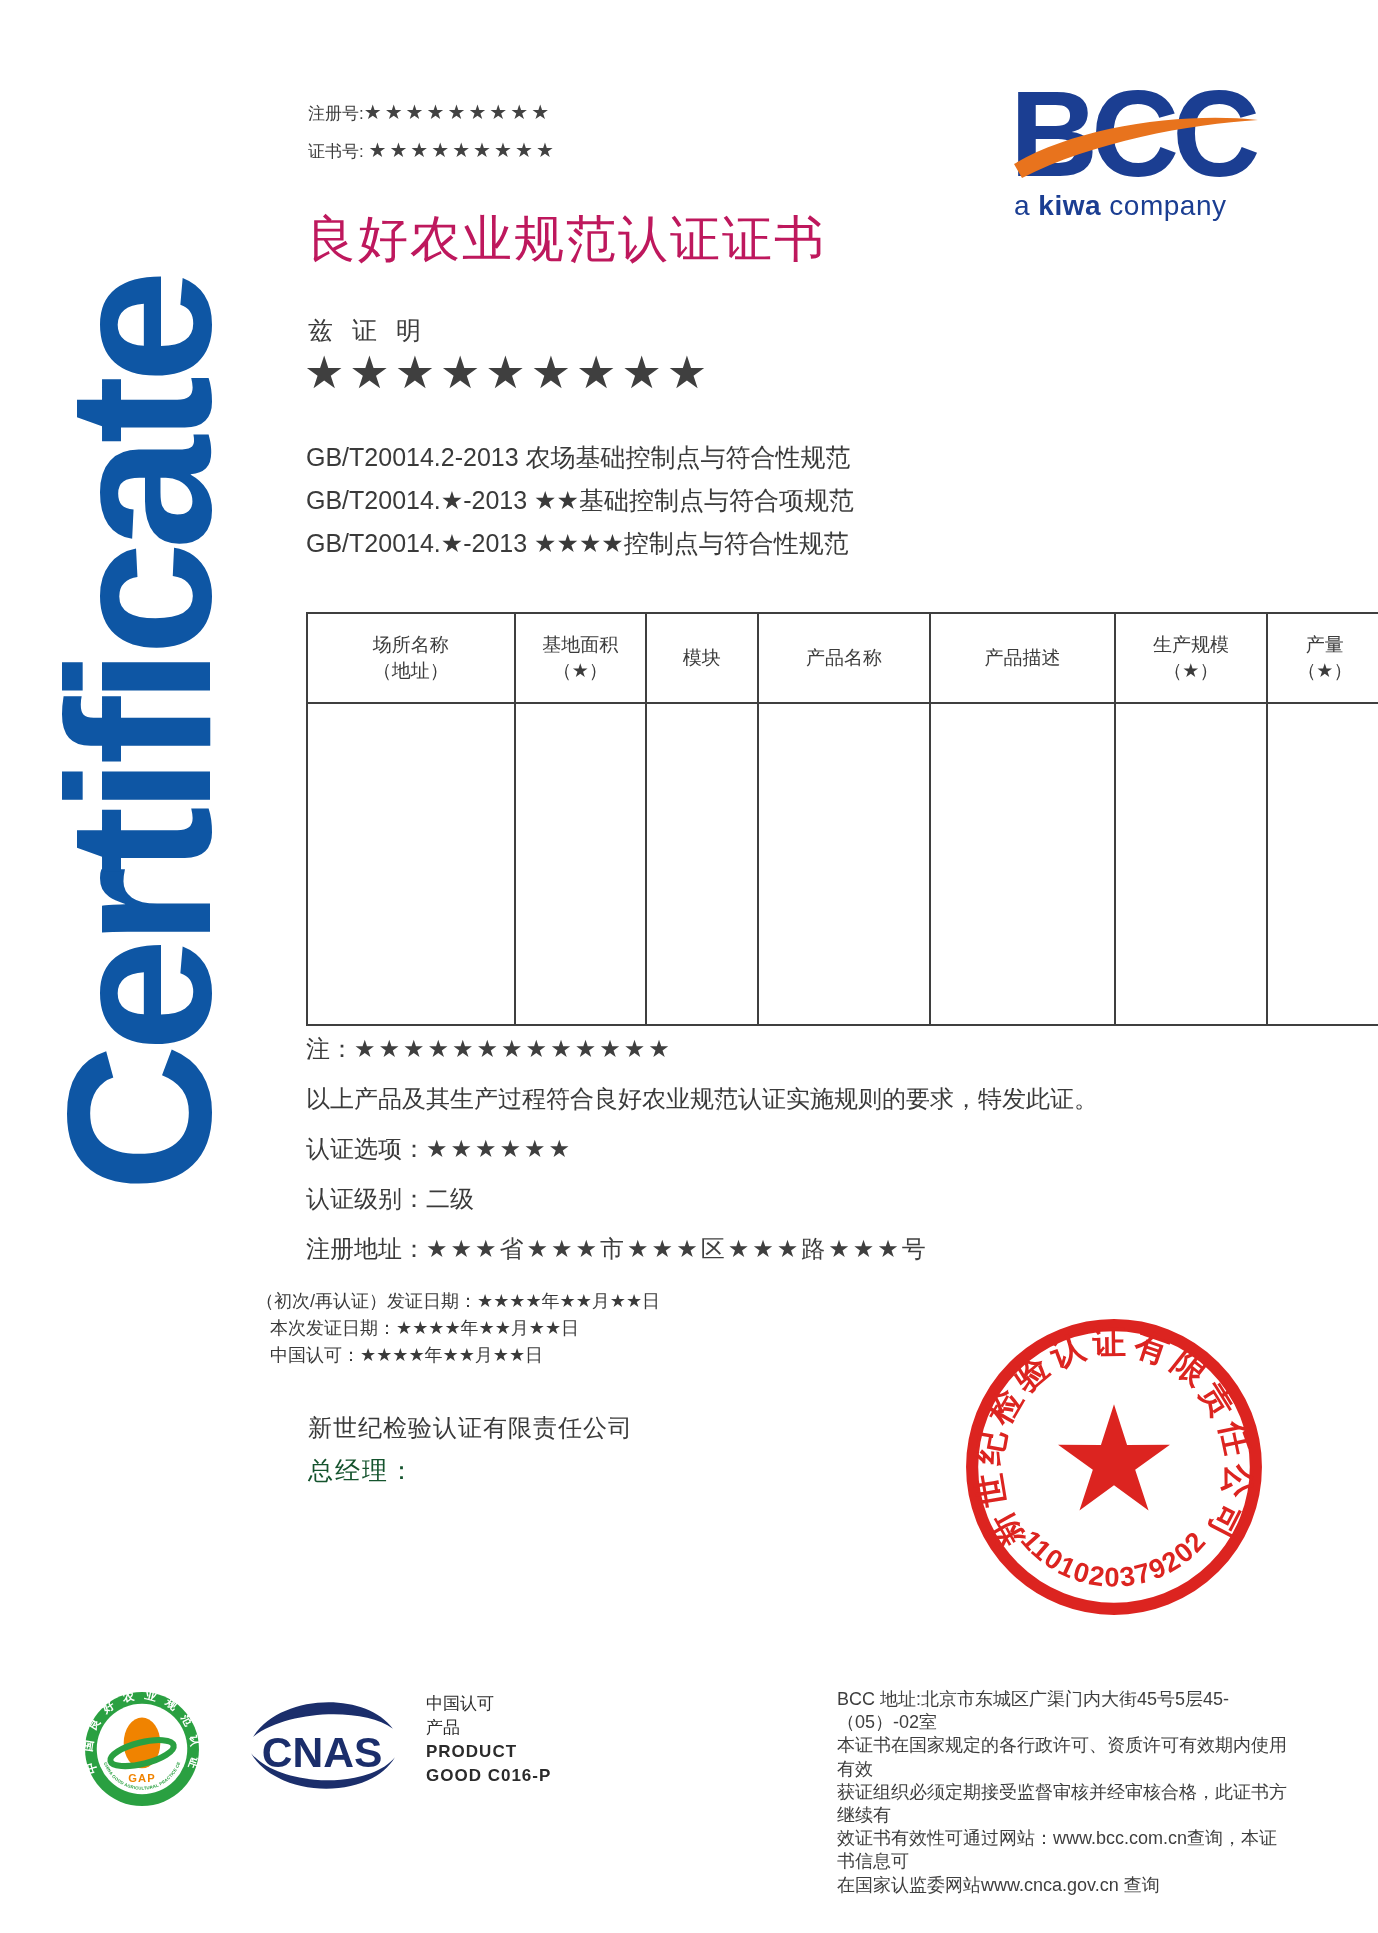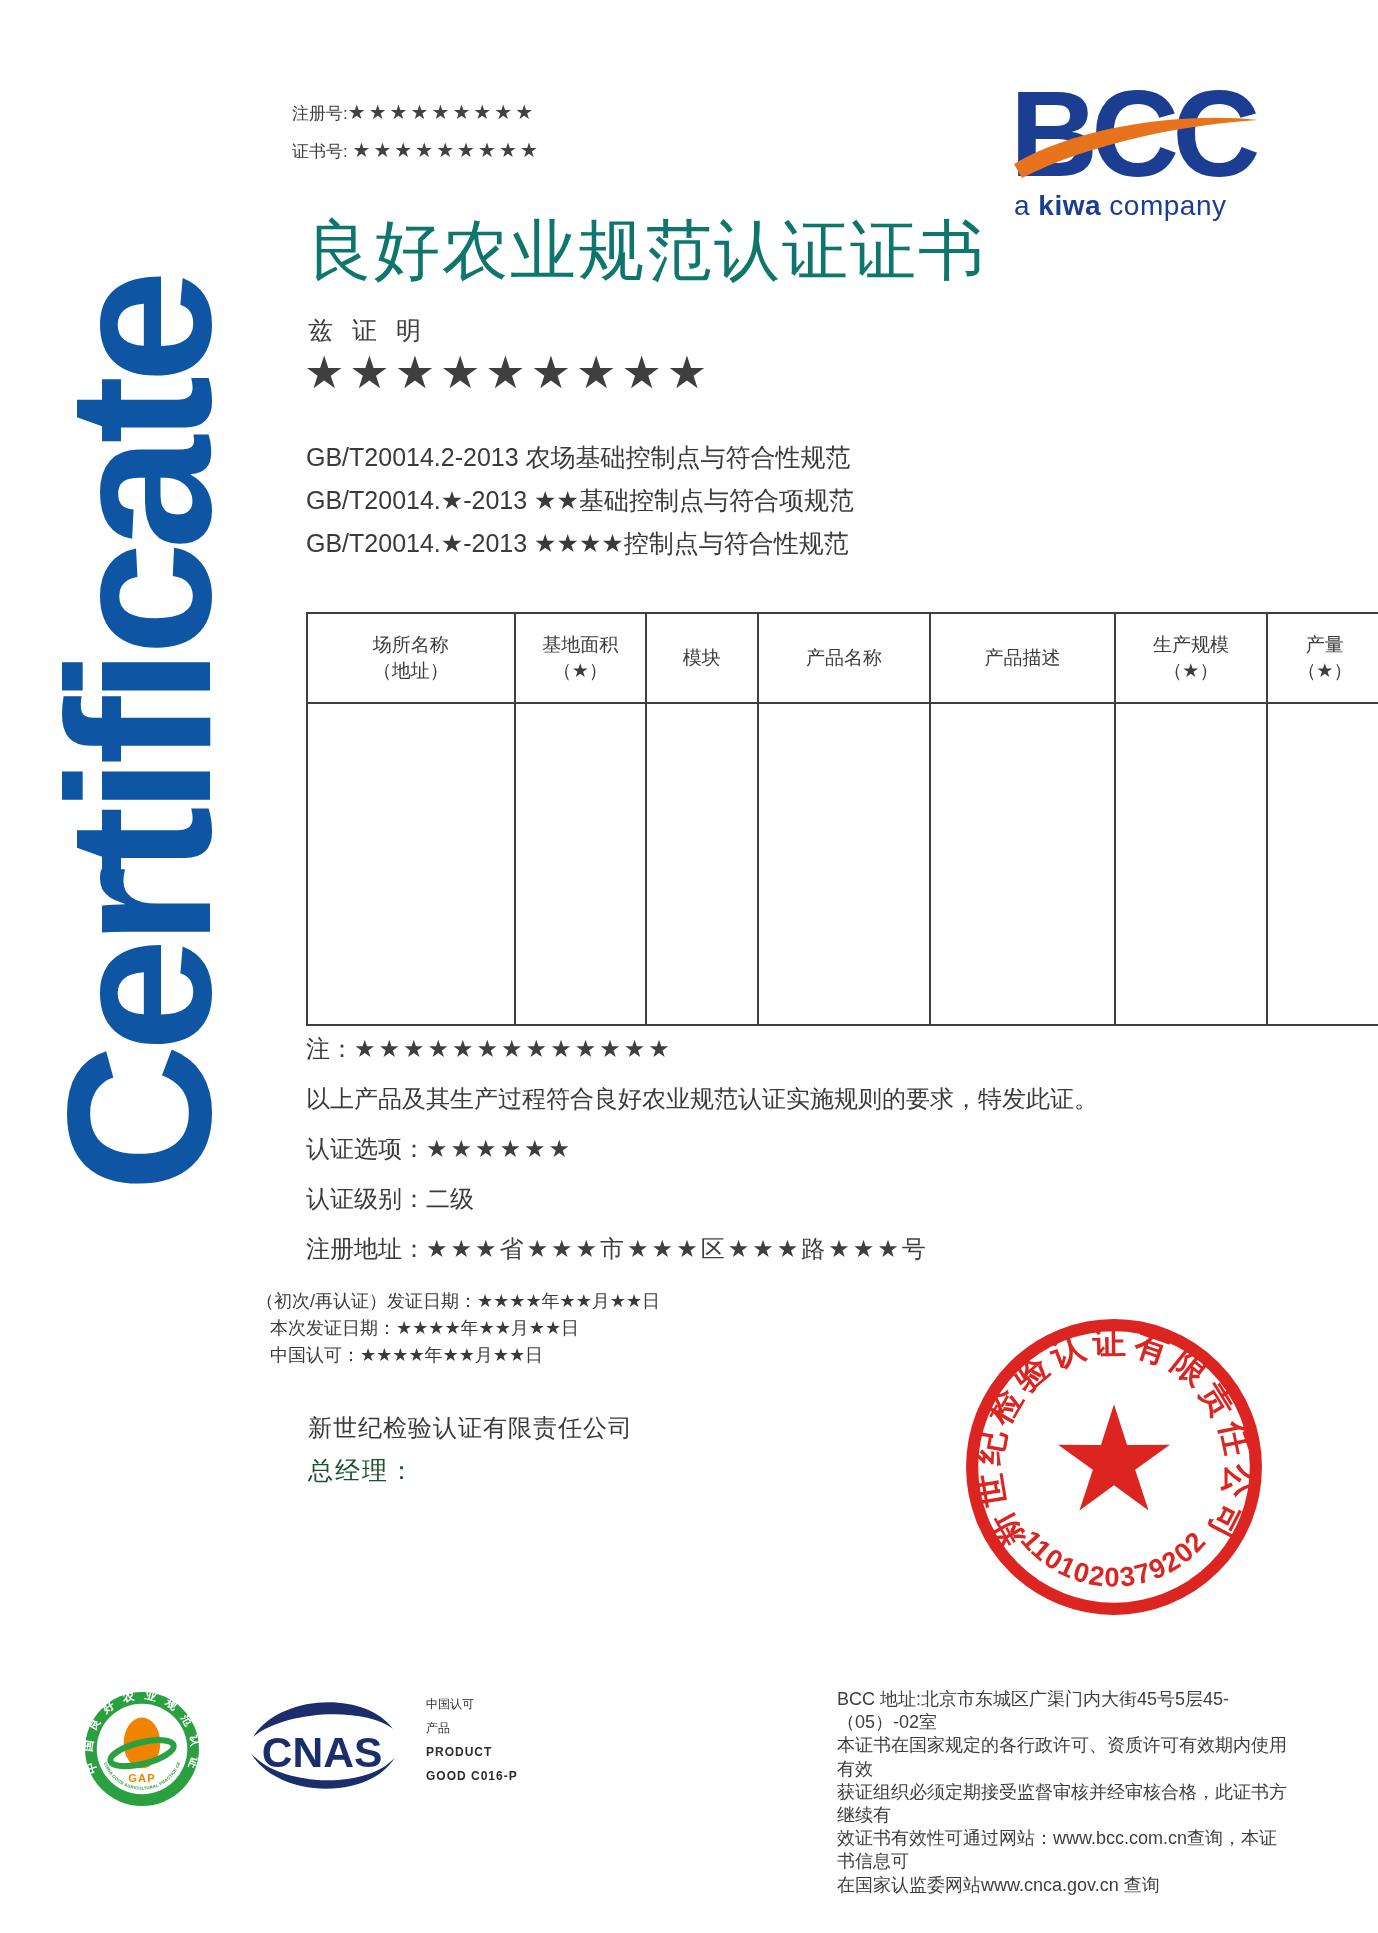--- a/index.html
+++ b/index.html
@@ -11,32 +11,32 @@
 
   
   .vert-banner {
     position:absolute; left:34px; top:1192px; width:1170px; height:215px;
     transform:rotate(-90deg); transform-origin:0 0;
     font-size:205px; font-weight:700; letter-spacing:-8px;
     color:#0e56a4; line-height:210px; white-space:nowrap;
   }
 
   
-  .reg-line { position:absolute; left:292px; font-size:17px; color:#3c3c3c;text-align:right; }
+  .reg-line { position:absolute; left:308px; font-size:17px; color:#3c3c3c;text-align:right; }
   .reg-line .stars-sm { font-size:20px; letter-spacing:3px; color:#424242; }
 
   
   .bcc-wrap { position:absolute; left:1014px; top:78px; width:244px; }
   .bcc-svg { display:block; width:244px; height:108px; }
   .bcc-text { font-family:"Liberation Sans","DejaVu Sans",sans-serif; font-weight:700; font-size:122px; letter-spacing:-7px; fill:#1b3e92; }
   .bcc-swoosh { fill:#e8731d; }
   .kiwa-line { margin-top:4px; font-size:28px; color:#1b3e92; letter-spacing:0.5px; }
   .kiwa-line b { font-weight:700; }
 
-  .doc-title { position:absolute; left:306px; top:206px; font-size:66px; letter-spacing:2px; color:#0f766e; }
+  .doc-title { position:absolute; left:306px; top:206px; font-size:50px; letter-spacing:2px; color:#be185d; }
   .certify-label { position:absolute; left:308px; top:314px; font-size:25px; letter-spacing:6px; color:#3c3c3c; }
   .holder-stars { position:absolute; left:304px; top:346px; font-size:45px; letter-spacing:5px; color:#3f3f3f; }
 
   .basis-block { position:absolute; left:306px; top:436px; font-size:25px; line-height:43px; color:#3a3a3a; }
 
   
   table.products { position:absolute; left:306px; top:612px; width:1078px; border-collapse:collapse; table-layout:fixed; }
   table.products th, table.products td { border:2px solid #3f3f3f; font-weight:normal; }
   table.products th { height:84px; font-size:19px; line-height:26px; color:#3c3c3c; text-align:center; vertical-align:middle; padding:2px; }
   table.products td.body-cell { height:318px; }
@@ -60,21 +60,21 @@
   
   .gap-svg { position:absolute; left:83px; top:1690px; width:118px; height:118px; }
   .gap-cn-text { font-size:11.5px; font-weight:700; letter-spacing:9px; fill:#ffffff; }
   .gap-en-text { font-size:4.2px; letter-spacing:0.2px; fill:#2aa041; font-weight:700; }
   .gap-acronym { font-size:11px; font-weight:700; fill:#f08300; letter-spacing:1px; }
 
   
   .cnas-svg { position:absolute; left:245px; top:1688px; width:154px; height:110px; }
   .cnas-text { font-size:42px; font-weight:700; fill:#1b2e6b; letter-spacing:0px; }
 
-  .accred-block { position:absolute; left:426px; top:1692px; font-size:12px; line-height:24px; color:#2b2b2b; }
+  .accred-block { position:absolute; left:426px; top:1692px; font-size:17px; line-height:24px; color:#2b2b2b; }
   .accred-block .b { font-weight:700; letter-spacing:1px; }
 
   .footer-block { position:absolute; left:837px; top:1688px; width:458px; font-size:18px; line-height:23.2px; color:#3e3e3e; }
 </style>
 </head>
 <body>
 
 <div class="vert-banner">Certificate</div>
 
 <div class="reg-line" style="top:100px">

